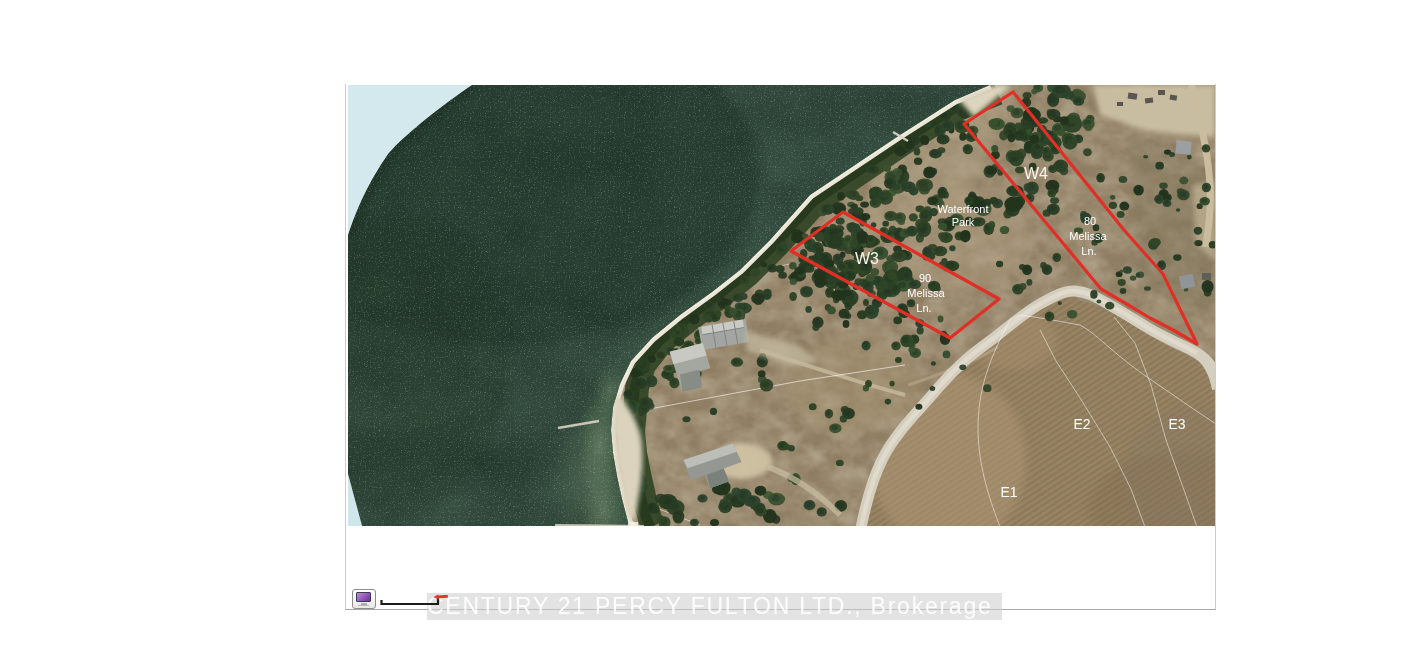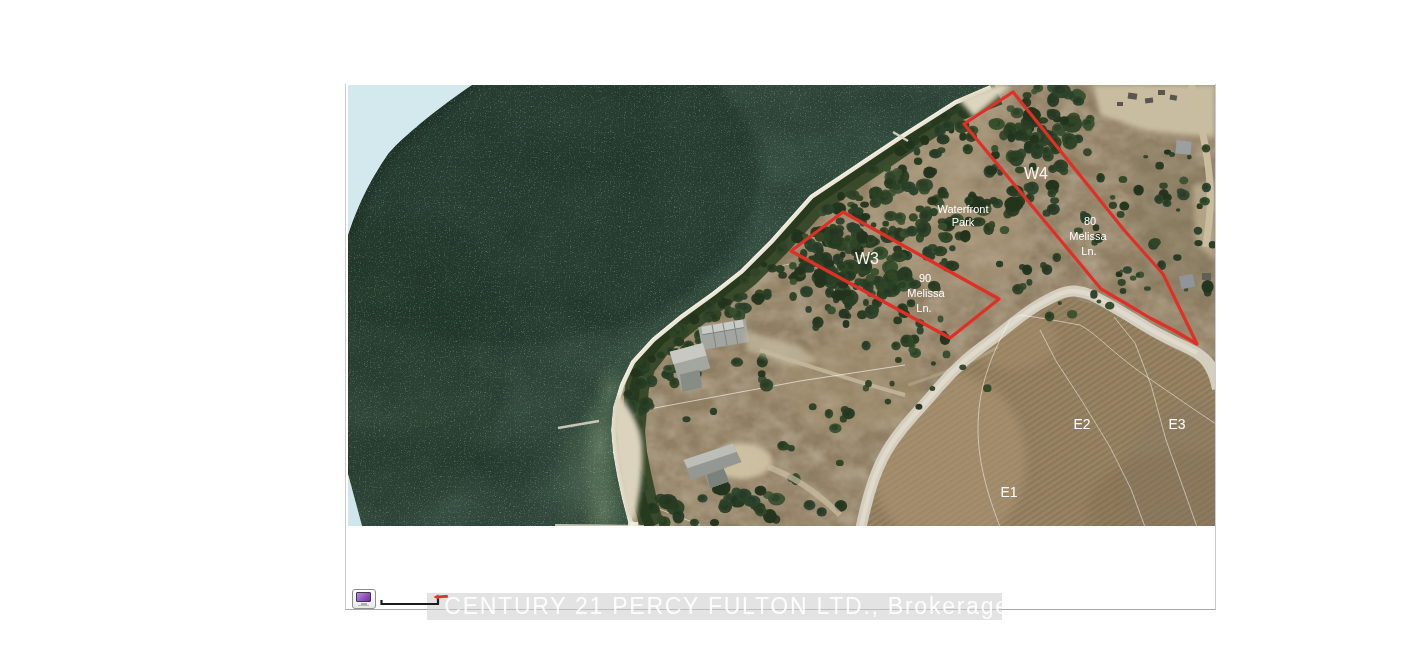--- a/index.html
+++ b/index.html
@@ -1242,21 +1242,21 @@
 <text x="661" y="412" font-size="14" fill="#ffffff" text-anchor="middle" font-family="Liberation Sans,sans-serif">E1</text>
 
 <text x="734" y="344" font-size="14" fill="#ffffff" text-anchor="middle" font-family="Liberation Sans,sans-serif">E2</text>
 
 <text x="829" y="344" font-size="14" fill="#ffffff" text-anchor="middle" font-family="Liberation Sans,sans-serif">E3</text>
 </g>
 </svg>
 
 <div class="abs" style="left:427px;top:593px;width:575px;height:27px;background:rgba(206,206,206,0.58);"></div>
 
-<div class="abs" style="left:427px;top:593px;width:600px;height:27px;color:rgba(255,255,255,0.93);font-size:23px;letter-spacing:1.75px;line-height:27px;white-space:nowrap;text-align:center;">CENTURY 21 PERCY FULTON LTD., Brokerage</div>
+<div class="abs" style="left:427px;top:593px;width:600px;height:27px;color:rgba(255,255,255,0.93);font-size:23px;letter-spacing:1.75px;line-height:27px;white-space:nowrap;">CENTURY 21 PERCY FULTON LTD., Brokerage</div>
 
 <div class="abs" style="left:352px;top:589px;width:22px;height:18px;border:1px solid #8f8f8f;border-radius:3px;background:linear-gradient(#ffffff,#e9e9e9);"></div>
 
 <div class="abs" style="left:356px;top:592px;width:13px;height:8px;border:1.5px solid #3a3a46;border-radius:1px;background:linear-gradient(135deg,#b88fd6,#8a46b4 70%,#6f2fa0);"></div>
 
 <div class="abs" style="left:361px;top:603px;width:6px;height:2px;background:#a9aeaa;"></div>
 <div class="abs" style="left:358px;top:605px;width:11px;height:1px;background:#b4b9b4;"></div>
 
 <svg class="abs" style="left:375px;top:590px;" width="80" height="22" viewBox="0 0 80 22">
   <path d="M6.5,15 L6.5,10 M5.5,14 L64,14 M63,14.5 L63,7.5" stroke="#1c1c1c" stroke-width="2.2" fill="none"></path>

